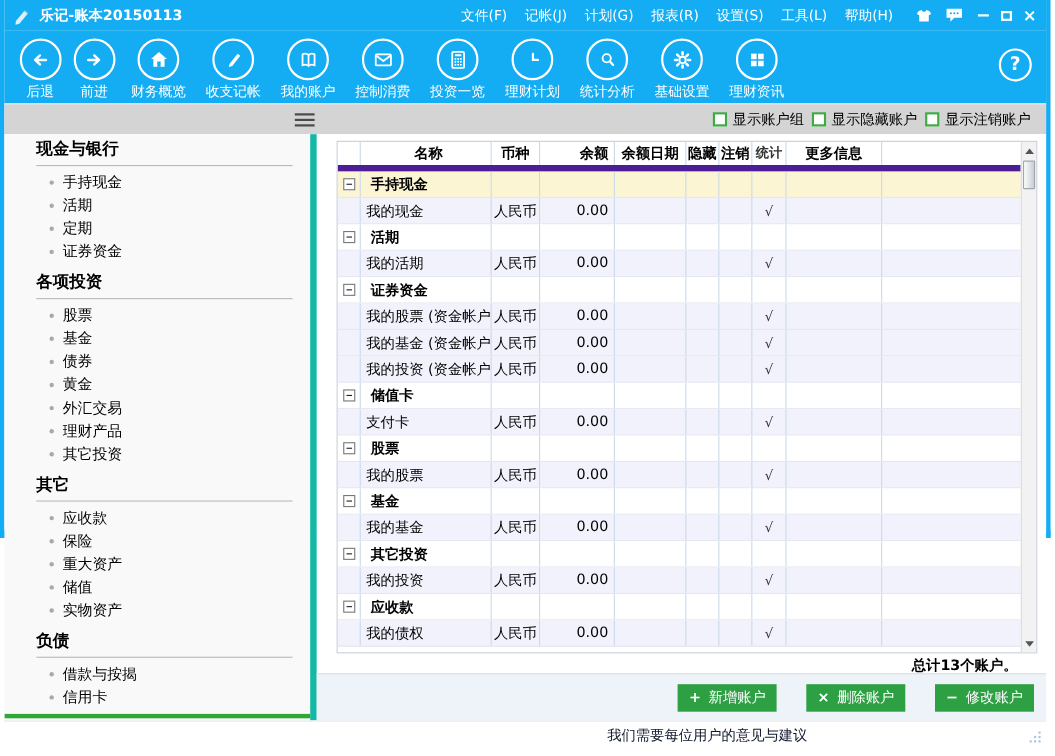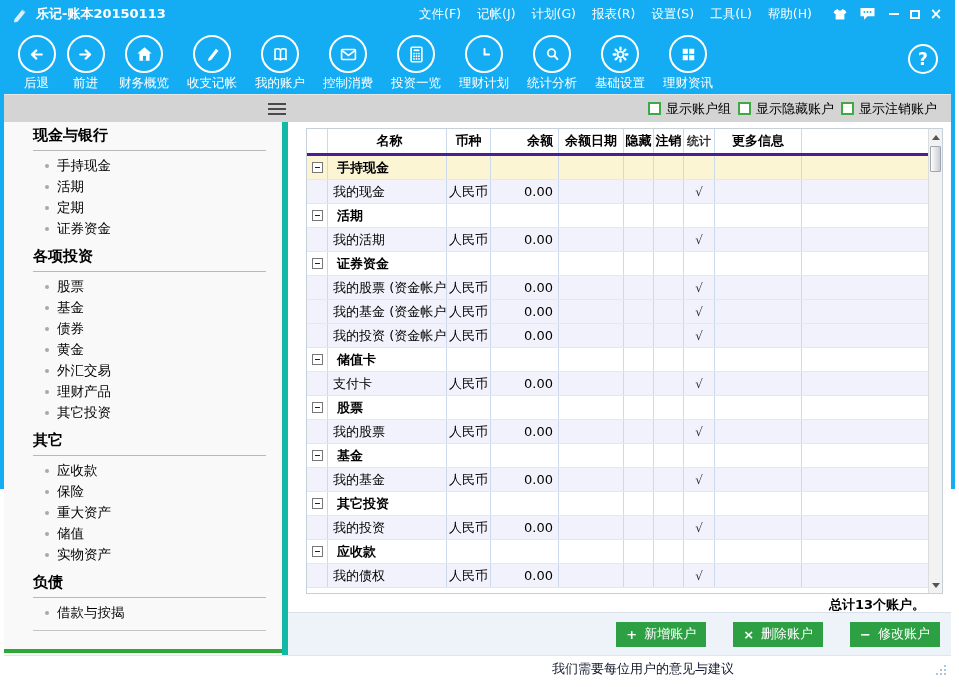--- a/index.html
+++ b/index.html
@@ -59,21 +59,21 @@
   .side-footer { margin:7px 16px 0 29px; border-top:1px solid #C4C4C4; padding-top:6px;
     display:flex; align-items:center; gap:7px; font-size:15px; font-weight:bold; white-space:nowrap; }
   .green-bar { position:absolute; left:0; bottom:2px; width:283px; height:4px; background:#2FA838; }
 
   .content { flex:1; position:relative; background:#fff; }
 
   
   .tablewrap { position:absolute; left:18px; top:6px; width:637px; height:466px;
     border:1px solid #C6CFDA; background:#fff; }
   .gridarea { position:absolute; left:0; top:0; right:14px; bottom:0; overflow:hidden; }
-  .thead { display:flex; height:27px; border-bottom:3px solid #4c1d95; background:#fff; }
+  .thead { display:flex; height:27px; border-bottom:6px solid #4c1d95; background:#fff; }
   .hcell { display:flex; align-items:center; justify-content:center; font-weight:bold; font-size:13px;
     border-right:1px solid #CBD9EA; white-space:nowrap; overflow:hidden; }
   .row { display:flex; height:24px; border-bottom:1px solid #E4E7F2; background:#fff; cursor:default; }
   .row.item { background:#F1F2FB; }
   .row.selected { background:#FCF5D3; }
   .cell { border-right:1px solid #CBD9EA; display:flex; align-items:center; font-size:13px;
     white-space:nowrap; overflow:hidden; }
   .c0 { width:21px; justify-content:center; }
   .c1 { width:119px; padding-left:5px; }
   .row.group .c1 { padding-left:9px; font-weight:bold; }
@@ -320,20 +320,21 @@
               <li class="side-item">保险</li>
               <li class="side-item">重大资产</li>
               <li class="side-item">储值</li>
               <li class="side-item">实物资产</li>
             </ul>
           </div>
           <div class="side-section">
             <div class="sec-title">负债</div>
             <ul class="side-list">
               <li class="side-item">借款与按揭</li>
+              <li class="side-item">信用卡</li>
             </ul>
           </div>
         </div>
       <div class="side-footer">
         
         
       </div>
       <div class="green-bar"></div>
     </aside>
 

